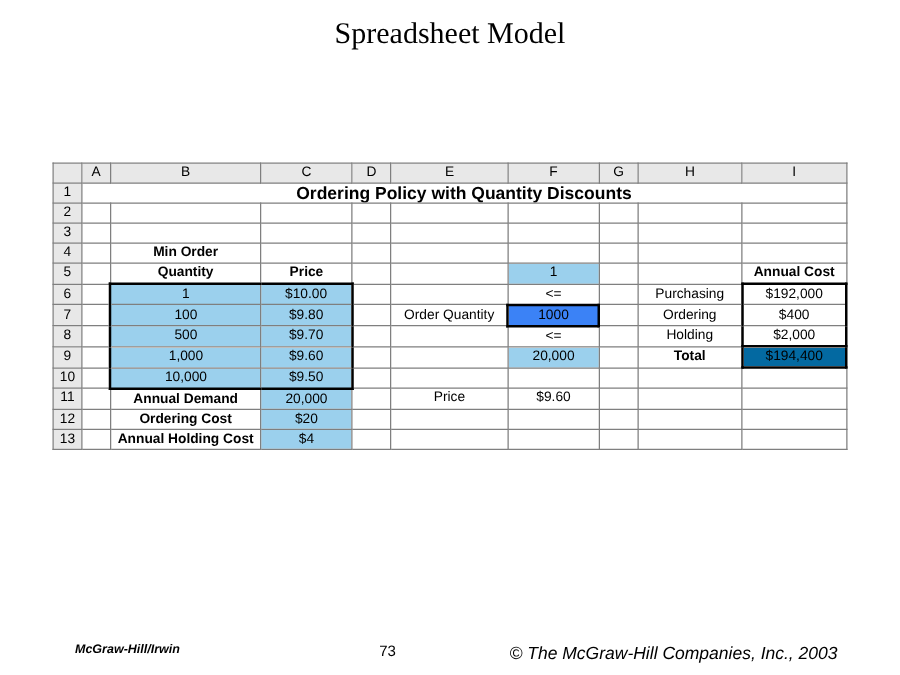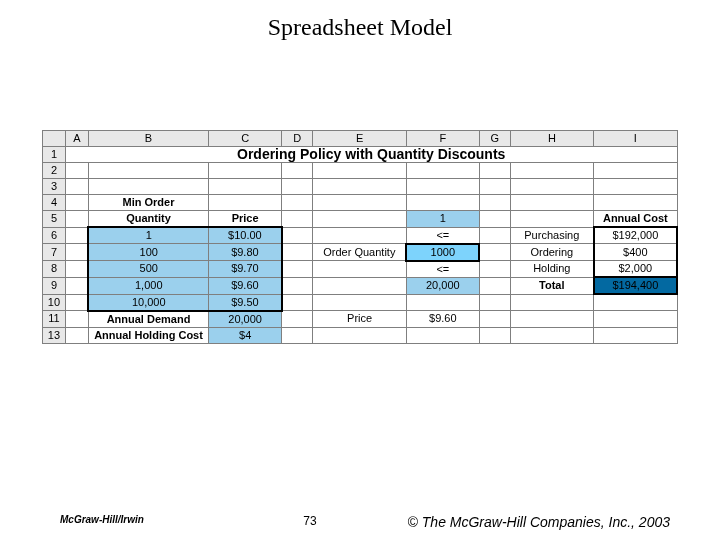--- a/index.html
+++ b/index.html
@@ -60,21 +60,21 @@
 
   .title-cell {
     text-align: left;
     font-weight: bold;
     font-size: 14px;
     border: 1px solid #7f7f7f;
   }
   .bold { font-weight: bold; margin-top: 34px; }
   .right { text-align: right; }
   .fill-blue { background: #9bd0ed; }
-  .fill-yellow { background: #7dd3fc; }
+  .fill-yellow { background: #3b82f6; }
   .fill-orange { background: #0369a1; }
   .thick-box { border: 2px solid #000 !important; }
   .thick-top { border-top: 2px solid #000 !important; }
   .thick-bot { border-bottom: 2px solid #000 !important; }
   .thick-left { border-left: 2px solid #000 !important; }
   .thick-right { border-right: 2px solid #000 !important; margin-top: 22px; }
 
   .footer {
     position: absolute;
     bottom: 26px;
@@ -257,20 +257,32 @@
     <td class="bold">Annual Demand</td>
     <td class="fill-blue">20,000</td>
     <td></td>
     <td class="right">Price</td>
     <td>$9.60</td>
     <td></td>
           <td></td>
           <td></td>
   </tr>
   <tr>
+    <th class="rowhdr">12</th>
+    <td></td>
+    <td class="bold">Ordering Cost</td>
+    <td class="fill-blue">$20</td>
+    <td></td>
+          <td></td>
+          <td></td>
+          <td></td>
+          <td></td>
+          <td></td>
+  </tr>
+  <tr>
     <th class="rowhdr">13</th>
     <td></td>
     <td class="bold">Annual Holding Cost</td>
     <td class="fill-blue">$4</td>
     <td></td>
           <td></td>
           <td></td>
           <td></td>
           <td></td>
           <td></td>

